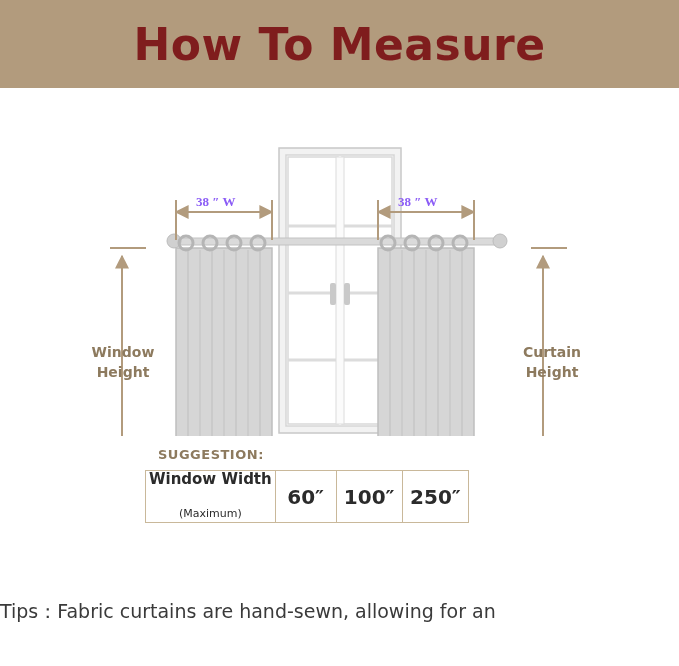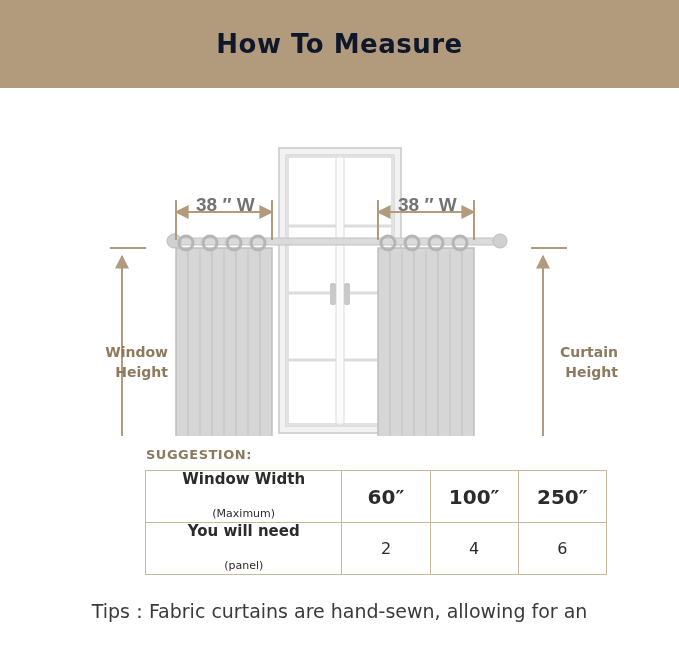--- a/index.html
+++ b/index.html
@@ -19,69 +19,69 @@
   .header {
     width: 679px;
     height: 88px;
     background: #b29b7d;
     display: flex;
     align-items: center;
     justify-content: center;
     box-sizing: border-box;
   }
   .header-title {
-    color: #0f172a;
-    font-size: 26px;
+    color: #7f1d1d;
+    font-size: 44px;
     font-weight: bold;
     letter-spacing: 0.5px;
     font-family: "DejaVu Sans", sans-serif;
   }
 
   
   .diagram {
     position: relative;
     width: 679px;
     height: 348px;
   }
 
   
   .lbl {
     position: absolute;
     color: #8d7a5e;
     font-size: 14px;
     font-weight: bold;
-    text-align: right;
+    text-align: center;
     line-height: 20px;
     font-family: "DejaVu Sans", sans-serif;
   }
   .width-lbl {
     position: absolute;
-    color: #737373;
-    font-size: 19px;
-    font-weight: bold;
-    font-family: Liberation Sans, sans-serif;
+    color: #8b5cf6;
+    font-size: 13px;
+    font-weight: bold;
+    font-family: Liberation Serif, serif;
   }
 
   
   .suggestion-label {
     position: absolute;
-    left: 146px;
+    left: 158px;
     top: 447px;
     color: #8d7a5e;
     font-size: 13px;
     font-weight: bold;
     letter-spacing: 0.5px;
     font-family: "DejaVu Sans", sans-serif;
   }
   table.spec {
     position: absolute;
     left: 145px;
     top: 470px;
     border-collapse: collapse;
-    width: 462px;
+    width: 324px;
     font-family: "DejaVu Sans", sans-serif;
     padding-left: 36px;
   }
   table.spec td {
     border: 1px solid #c9b89a;
     text-align: center;
     color: #2b2b2b;
     padding: 0;
     height: 48px;
     vertical-align: middle;
@@ -107,21 +107,21 @@
     font-size: 16px;
     width: 74px;
   }
 
   
   .tips {
     position: absolute;
     left: 0;
     top: 597px;
     width: 679px;
-    text-align: center;
+    text-align: left;
     color: #3a3a3a;
     font-size: 19px;
     line-height: 28px;
     font-family: "DejaVu Sans", sans-serif;
   }
   .tips .tips-word {
     font-weight: normal;
   }
 </style>
 </head>
@@ -226,46 +226,37 @@
   </svg>
 
   <div class="width-lbl" style="left:196px;top:106px;">38 ″ W</div>
   <div class="width-lbl" style="left:398px;top:106px;">38 ″ W</div>
 
   <div class="lbl" style="left:78px;top:254px;width:90px;">
     <span>Window</span><br>
     <span>Height</span>
   </div>
 
-  <div class="lbl" style="left:528px;top:254px;width:90px;">
+  <div class="lbl" style="left:507px;top:254px;width:90px;">
     <span>Curtain</span><br>
     <span>Height</span>
   </div>
 </div>
 
 <div class="suggestion-label">SUGGESTION:</div>
 
 <table class="spec">
   <tbody>
     <tr>
       <td class="rowhead">
         <span>Window Width</span>
         <span class="sub">(Maximum)</span>
       </td>
       <td class="val">60″</td>
       <td class="val">100″</td>
       <td class="val">250″</td>
     </tr>
-    <tr>
-      <td class="rowhead">
-        <span>You will need</span>
-        <span class="sub">(panel)</span>
-      </td>
-      <td class="num">2</td>
-      <td class="num">4</td>
-      <td class="num">6</td>
-    </tr>
   </tbody>
 </table>
 
 <div class="tips">
   <span class="tips-word">Tips：</span><span>Fabric curtains are hand-sewn, allowing for an</span><br>
 </div>
 
 </body></html>

